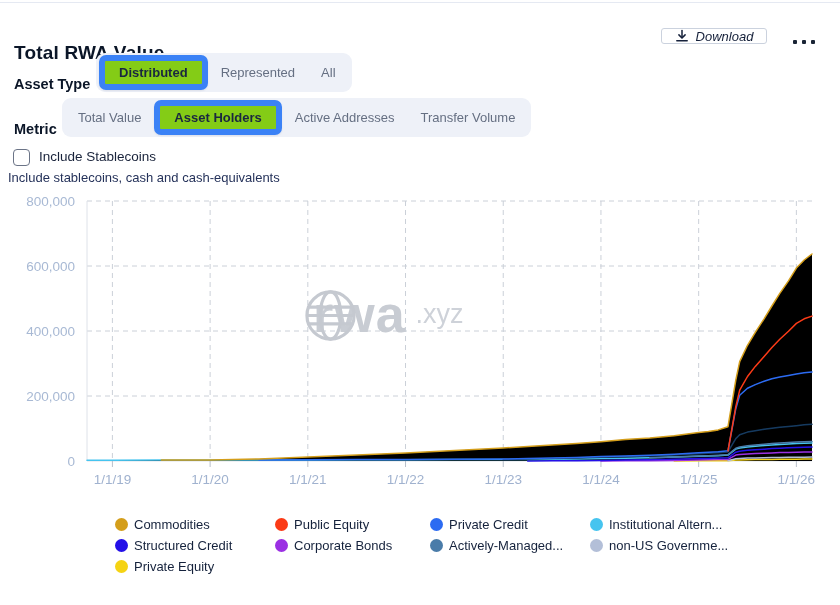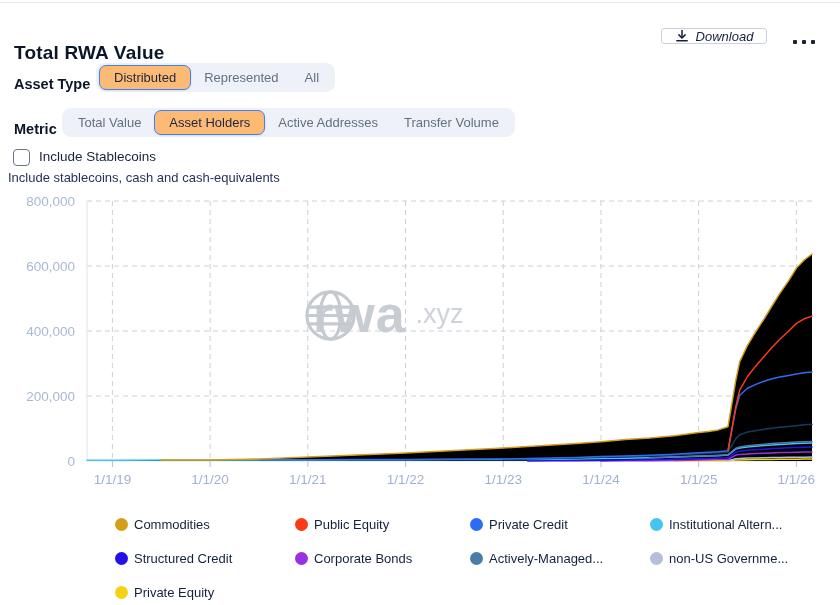--- a/index.html
+++ b/index.html
@@ -20,33 +20,33 @@
   .more-btn .dot{width:4px;height:4px;border-radius:1px;background:#1A2435;}
   .row{position:absolute;left:14px;display:flex;align-items:flex-end;}
   .row-asset{top:61px;height:31px;}
   .row-metric{top:107px;height:30px;}
   .row-label{font-size:14.5px;font-weight:700;color:#0B1628;flex:none;}
   .lbl-asset{width:82px;}
   .lbl-metric{width:48px;}
   .seg-group{display:flex;align-items:center;background:#EEF1F8;border-radius:9px;padding:2px 3px;}
   .seg-opt{font-size:13px;color:#656F82;padding:0 13px;line-height:24px;white-space:nowrap;cursor:pointer;}
   .seg-opt.selected{
-    background:#fdba74;border:1px solid #3b82f6;border-radius:7px;color:#1A2740;
-    font-weight:400;padding:0 14px;line-height:23px;box-shadow:0 1px 2px rgba(20,30,60,.08);
+    background:#84cc16;border:6px solid #3b82f6;border-radius:7px;color:#1A2740;
+    font-weight:700;padding:0 14px;line-height:23px;box-shadow:0 1px 2px rgba(20,30,60,.08);
   }
   .check-row{position:absolute;left:13px;top:149px;display:flex;align-items:flex-start;gap:9px;}
   .checkbox{width:15px;height:15px;border:1.5px solid #6B7487;border-radius:4px;background:#fff;cursor:pointer;}
   .check-label{font-size:13.5px;color:#18223A;font-weight:500;cursor:pointer;}
   .check-sub{position:absolute;left:8px;top:170px;font-size:13px;color:#25325A;}
   .chart-wrap{position:absolute;left:0;top:192px;width:840px;height:310px;}
   .chart-wrap svg{position:absolute;left:0;top:0;}
   .watermark{position:absolute;left:303px;top:96px;display:flex;align-items:center;gap:10px;pointer-events:none;user-select:none;}
   .wm-rwa{font-size:52px;color:#C8CCD3;font-weight:600;letter-spacing:1px;line-height:1;}
   .wm-xyz{font-size:27px;color:#CED2D9;font-weight:500;line-height:1;}
-  .legend{position:absolute;left:115px;top:517px;display:grid;grid-template-columns:160px 155px 160px 175px;row-gap:7px;gap:20px;}
+  .legend{position:absolute;left:115px;top:517px;display:grid;grid-template-columns:160px 155px 160px 175px;row-gap:7px;}
   .legend-item{display:flex;align-items:center;gap:6px;height:14px;cursor:pointer;}
   .legend-dot{width:13px;height:13px;border-radius:50%;flex:none;}
   .legend-label{font-size:13px;color:#15223C;white-space:nowrap;}
 </style>
 </head>
 <body>
 
 <div class="top-line"></div>
 
 <h1 class="page-title">Total RWA Value</h1>

